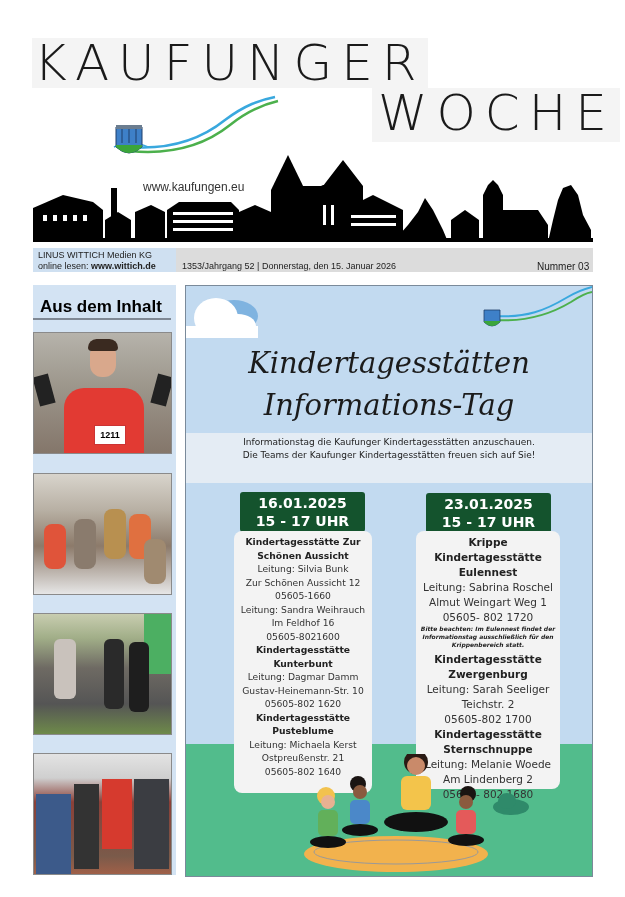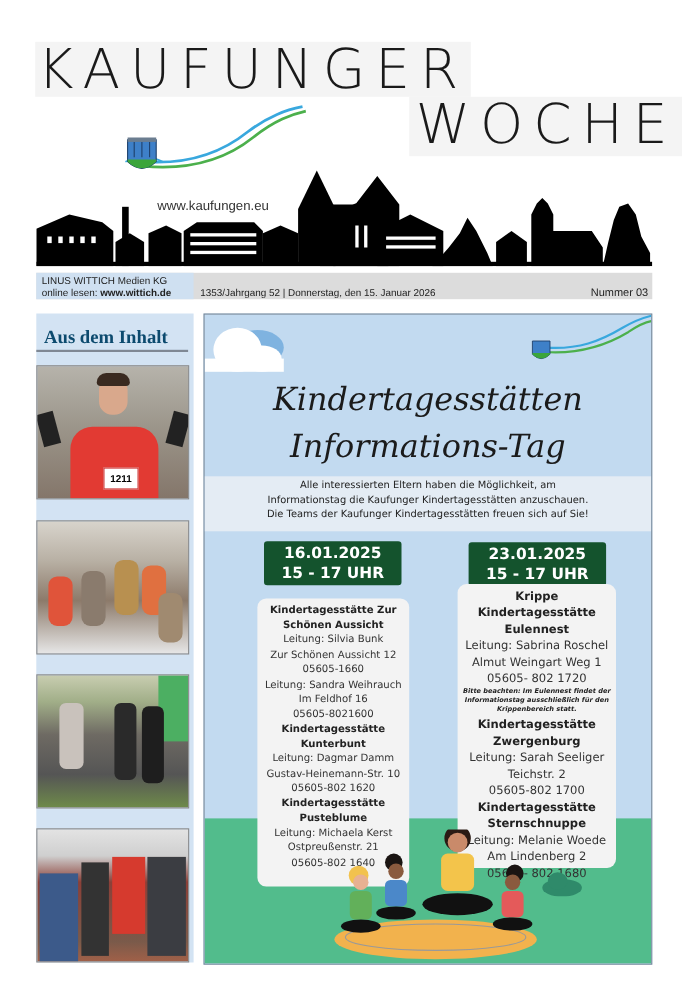--- a/index.html
+++ b/index.html
@@ -15,21 +15,21 @@
   .infobar { left:33px; top:248px; width:560px; height:24px; background:#dcdcdc; }
   .infoleft { left:33px; top:248px; width:143px; height:24px; background:#cfe0f1; }
   .pub1 { left:38px; top:250px; font-family:"Liberation Sans", sans-serif; font-size:9px; color:#222; }
   .pub2 { left:38px; top:261px; font-family:"Liberation Sans", sans-serif; font-size:9px; color:#222; }
   .pub2 b { font-weight:bold; }
   .issue { left:182px; top:261px; font-family:"Liberation Sans", sans-serif; font-size:9px; color:#222; }
   .num { left:537px; top:261px; font-family:"Liberation Sans", sans-serif; font-size:10px; color:#222; }
 
   
   .sidebar { left:33px; top:285px; width:143px; height:590px; background:#d3e3f3; }
-  .sidehead { left:40px; top:297px; font-family:Liberation Serif, serif; font-weight:bold; font-size:17px; color:#0c4a6e; }
+  .sidehead { left:40px; top:297px; font-family:Liberation Sans, sans-serif; font-weight:bold; font-size:17px; color:#000000; }
   .sideline { left:33px; top:318px; width:138px; height:2px; background:#7f8894; }
   .photo { left:33px; width:137px; border:1px solid #8a8a8a; overflow:hidden; }
 
   
   .poster { left:185px; top:285px; width:406px; height:590px; background:#c2daf0; border:1px solid #7a8a9a; overflow:hidden; }
   .poster-title { position:absolute; left:0; width:406px; text-align:center; font-family:"DejaVu Serif", serif; font-style:italic; font-weight:normal; font-size:29px; color:#1b1b1b; line-height:1; }
   .intro { position:absolute; left:0; top:147px; width:406px; height:50px; background:#e4ecf4; text-align:center; font-family:"DejaVu Sans", sans-serif; font-size:9px; color:#222; line-height:13px; padding-top:3px; box-sizing:border-box; }
   .datebox { position:absolute; background:#14532d; color:#fff; text-align:center; font-family:"DejaVu Sans", sans-serif; font-weight:bold; font-size:14px; line-height:18px; border-radius:3px; padding:2px 0; }
   .card { position:absolute; background:#f3f3f3; border-radius:8px; text-align:center; font-family:"DejaVu Sans", sans-serif; font-size:9.2px; color:#333; line-height:13.5px; padding-top:4px; box-sizing:border-box; }
   .card .b { font-weight:bold; color:#222; }
@@ -144,32 +144,31 @@
     <path d="M20 30 C50 32,70 24,90 12 C100 6,108 3,116 1" stroke="#39a8de" stroke-width="2" fill="none"></path>
     <path d="M20 34 C52 36,75 28,95 16 C104 10,110 7,116 6" stroke="#4cb04c" stroke-width="2" fill="none"></path>
     <path d="M8 24 L24 24 L24 36 Q16 44 8 36 Z" fill="#3e80c8" stroke="#1e3f6a" stroke-width="0.8"></path>
     <path d="M8 35 L24 35 L24 36 Q16 44 8 36 Z" fill="#3ba53b"></path>
   </svg>
 
   <div class="poster-title" style="top:105px;">Informations-Tag</div>
   <div class="poster-title" style="top:63px;">Kindertagesstätten</div>
 
   <div class="intro">
-    <div>Alle interessierten Eltern haben die Möglichkeit, am</div>
     <div>Informationstag die Kaufunger Kindertagesstätten anzuschauen.</div>
     <div>Die Teams der Kaufunger Kindertagesstätten freuen sich auf Sie!</div>
   </div>
 
   <div class="grass"></div>
 
   <div class="datebox" style="left:54px;top:206px;width:125px;">
     <div>16.01.2025</div>
     <div>15 - 17 UHR</div>
   </div>
-  <div class="card" style="left:48px;top:258px;width:138px;height:262px;">
+  <div class="card" style="left:48px;top:245px;width:138px;height:262px;">
     <div class="b">Kindertagesstätte Zur</div>
     <div class="b">Schönen Aussicht</div>
     <div>Leitung: Silvia Bunk</div>
     <div>Zur Schönen Aussicht 12</div>
     <div>05605-1660</div>
     <div>Leitung: Sandra Weihrauch</div>
     <div>Im Feldhof 16</div>
     <div>05605-8021600</div>
     <div class="b">Kindertagesstätte</div>
     <div class="b">Kunterbunt</div>

